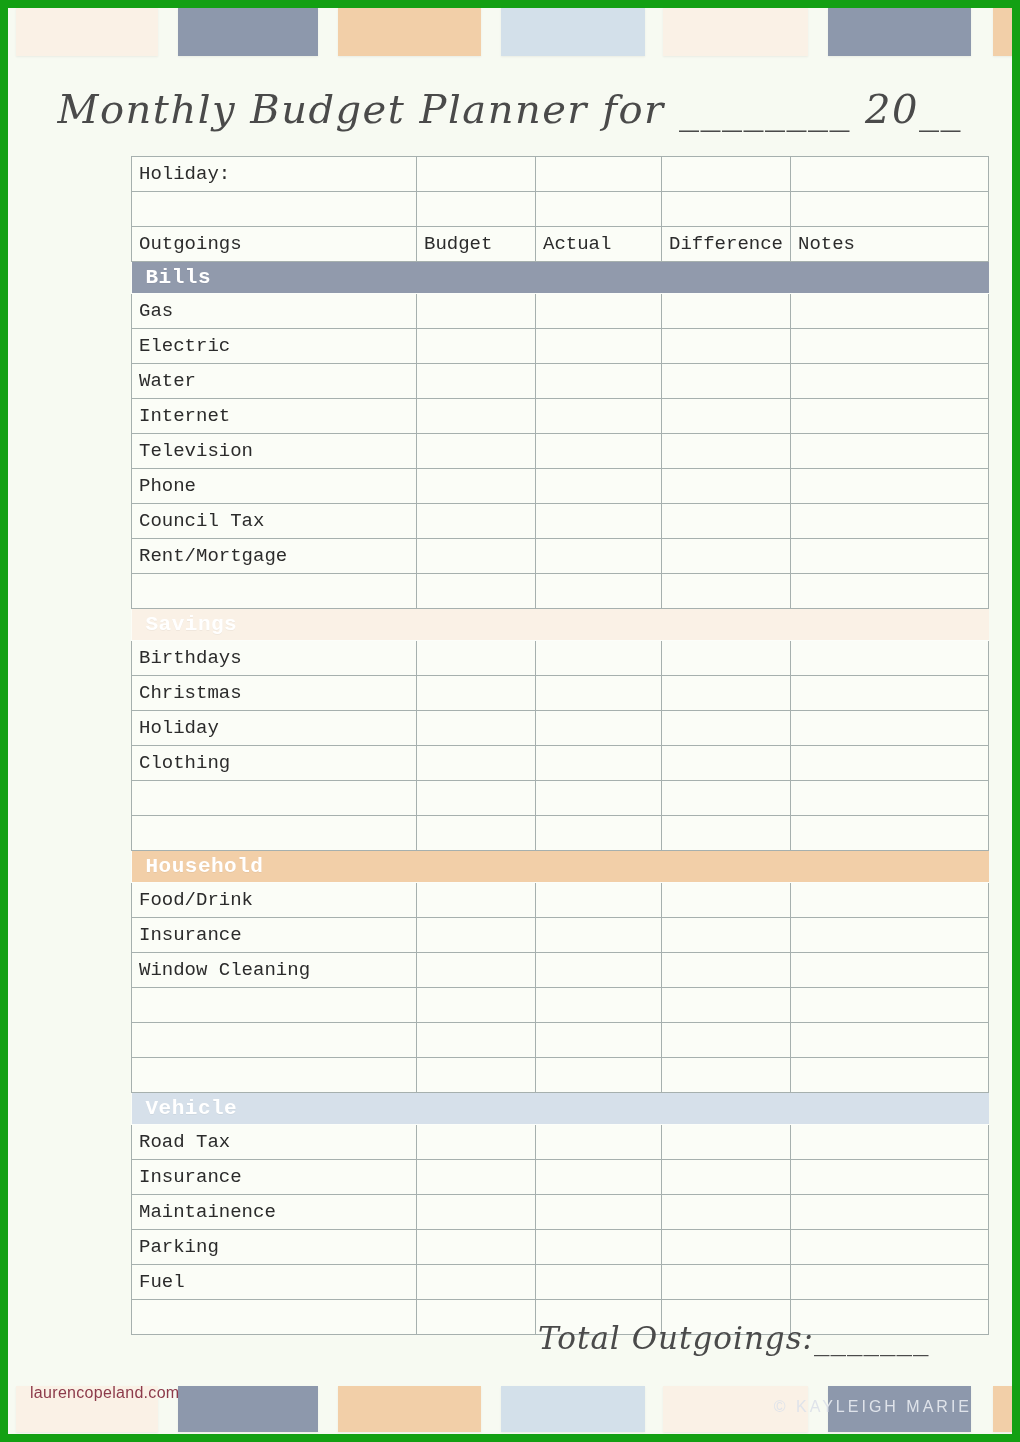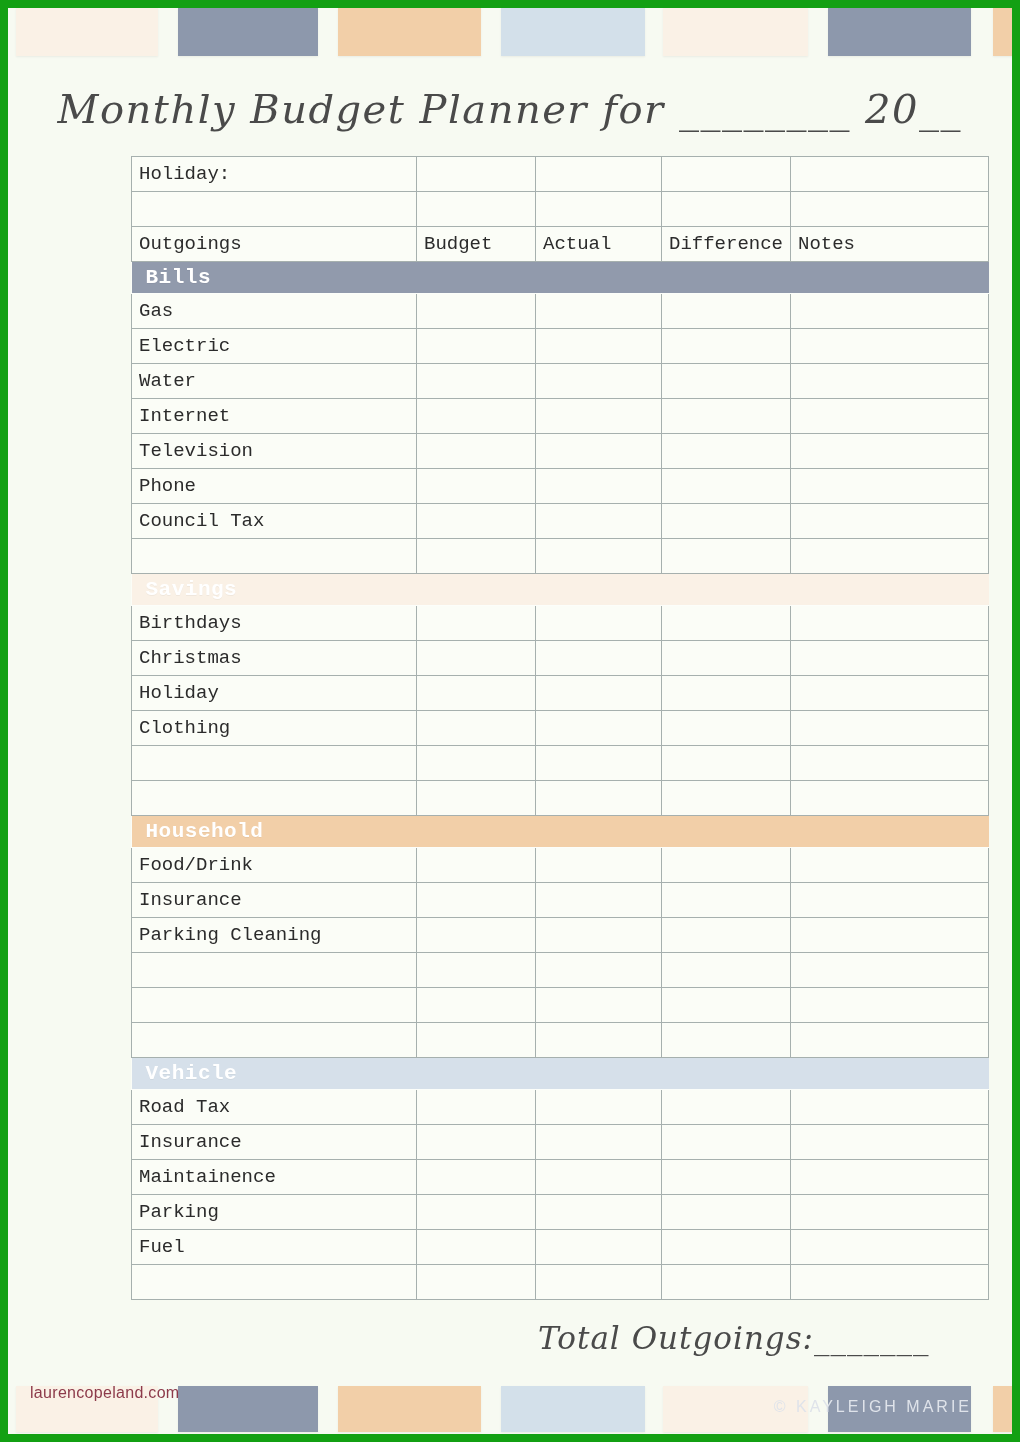--- a/index.html
+++ b/index.html
@@ -228,20 +228,27 @@
           <td>&nbsp;</td>
           <td>&nbsp;</td>
         </tr>
         <tr>
           <td>Council Tax</td>
           <td>&nbsp;</td>
           <td>&nbsp;</td>
           <td>&nbsp;</td>
           <td>&nbsp;</td>
         </tr>
+        <tr>
+          <td>Rent/Mortgage</td>
+          <td>&nbsp;</td>
+          <td>&nbsp;</td>
+          <td>&nbsp;</td>
+          <td>&nbsp;</td>
+        </tr>
         <tr class="blank-row">
           <td>&nbsp;</td>
           <td>&nbsp;</td>
           <td>&nbsp;</td>
           <td>&nbsp;</td>
           <td>&nbsp;</td>
         </tr>
         <tr class="section-row">
           <td style="background: rgb(250, 241, 230);">Savings</td>
           <td class="section-fill" style="background: rgb(250, 241, 230);">&nbsp;</td>
@@ -306,21 +313,21 @@
           <td>&nbsp;</td>
         </tr>
         <tr>
           <td>Insurance</td>
           <td>&nbsp;</td>
           <td>&nbsp;</td>
           <td>&nbsp;</td>
           <td>&nbsp;</td>
         </tr>
         <tr>
-          <td>Parking Cleaning</td>
+          <td>Window Cleaning</td>
           <td>&nbsp;</td>
           <td>&nbsp;</td>
           <td>&nbsp;</td>
           <td>&nbsp;</td>
         </tr>
         <tr class="blank-row">
           <td>&nbsp;</td>
           <td>&nbsp;</td>
           <td>&nbsp;</td>
           <td>&nbsp;</td>

